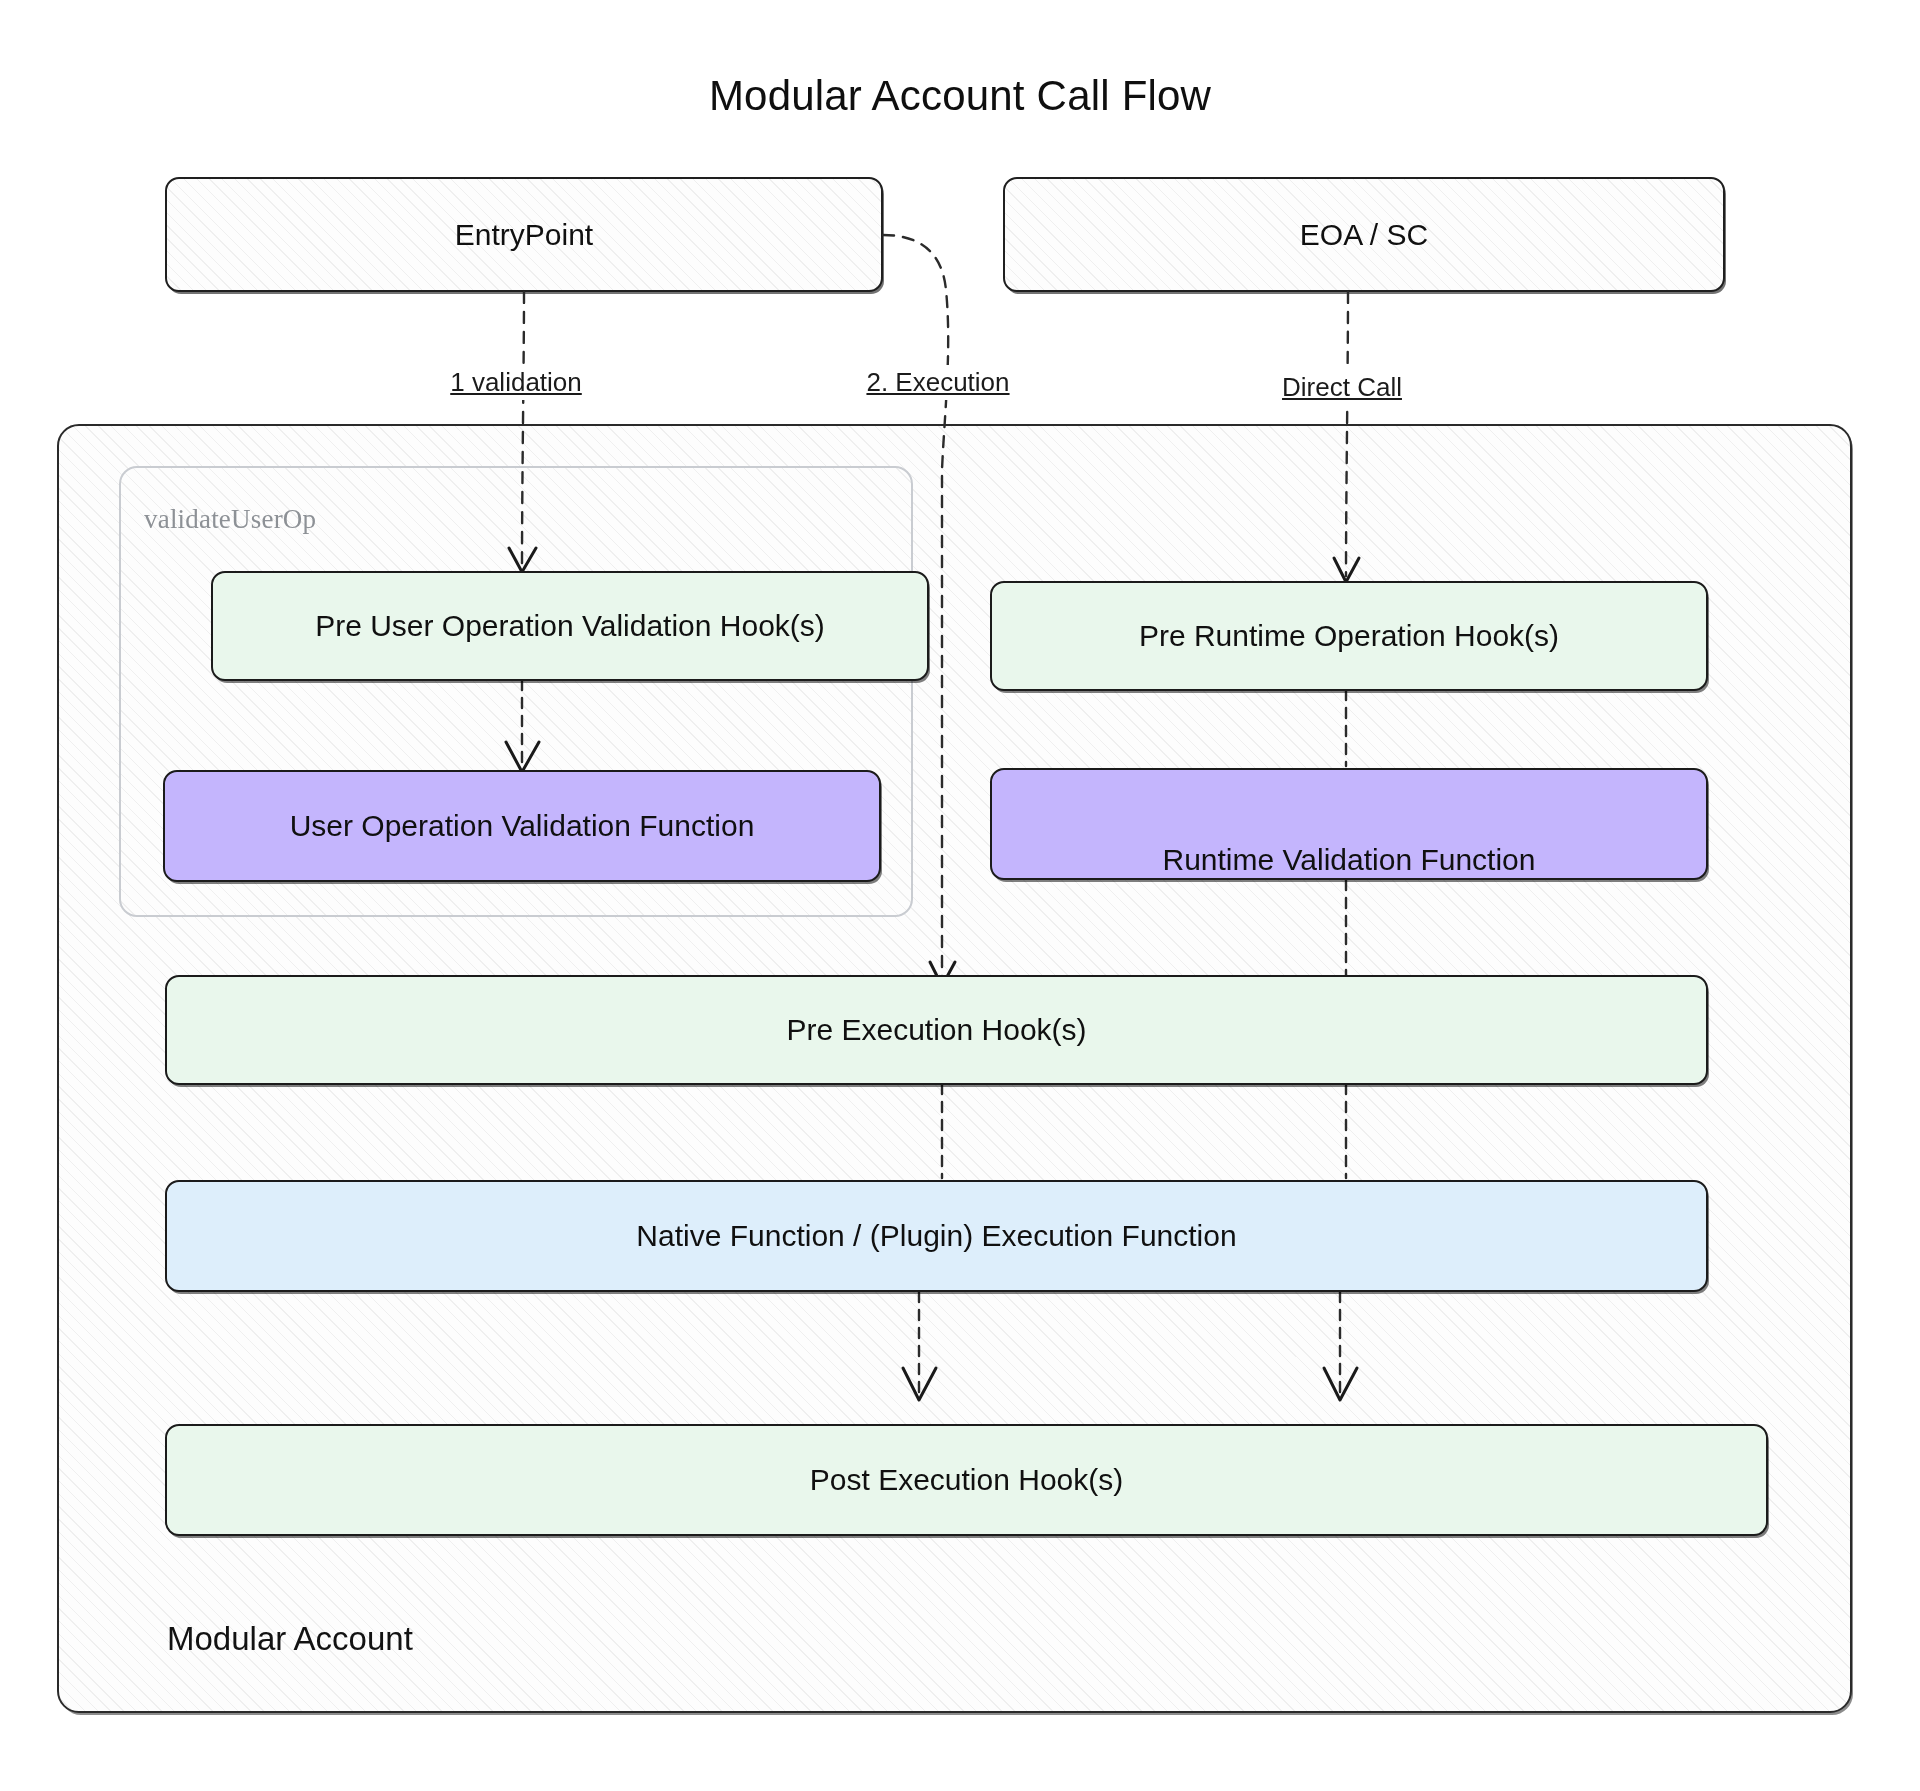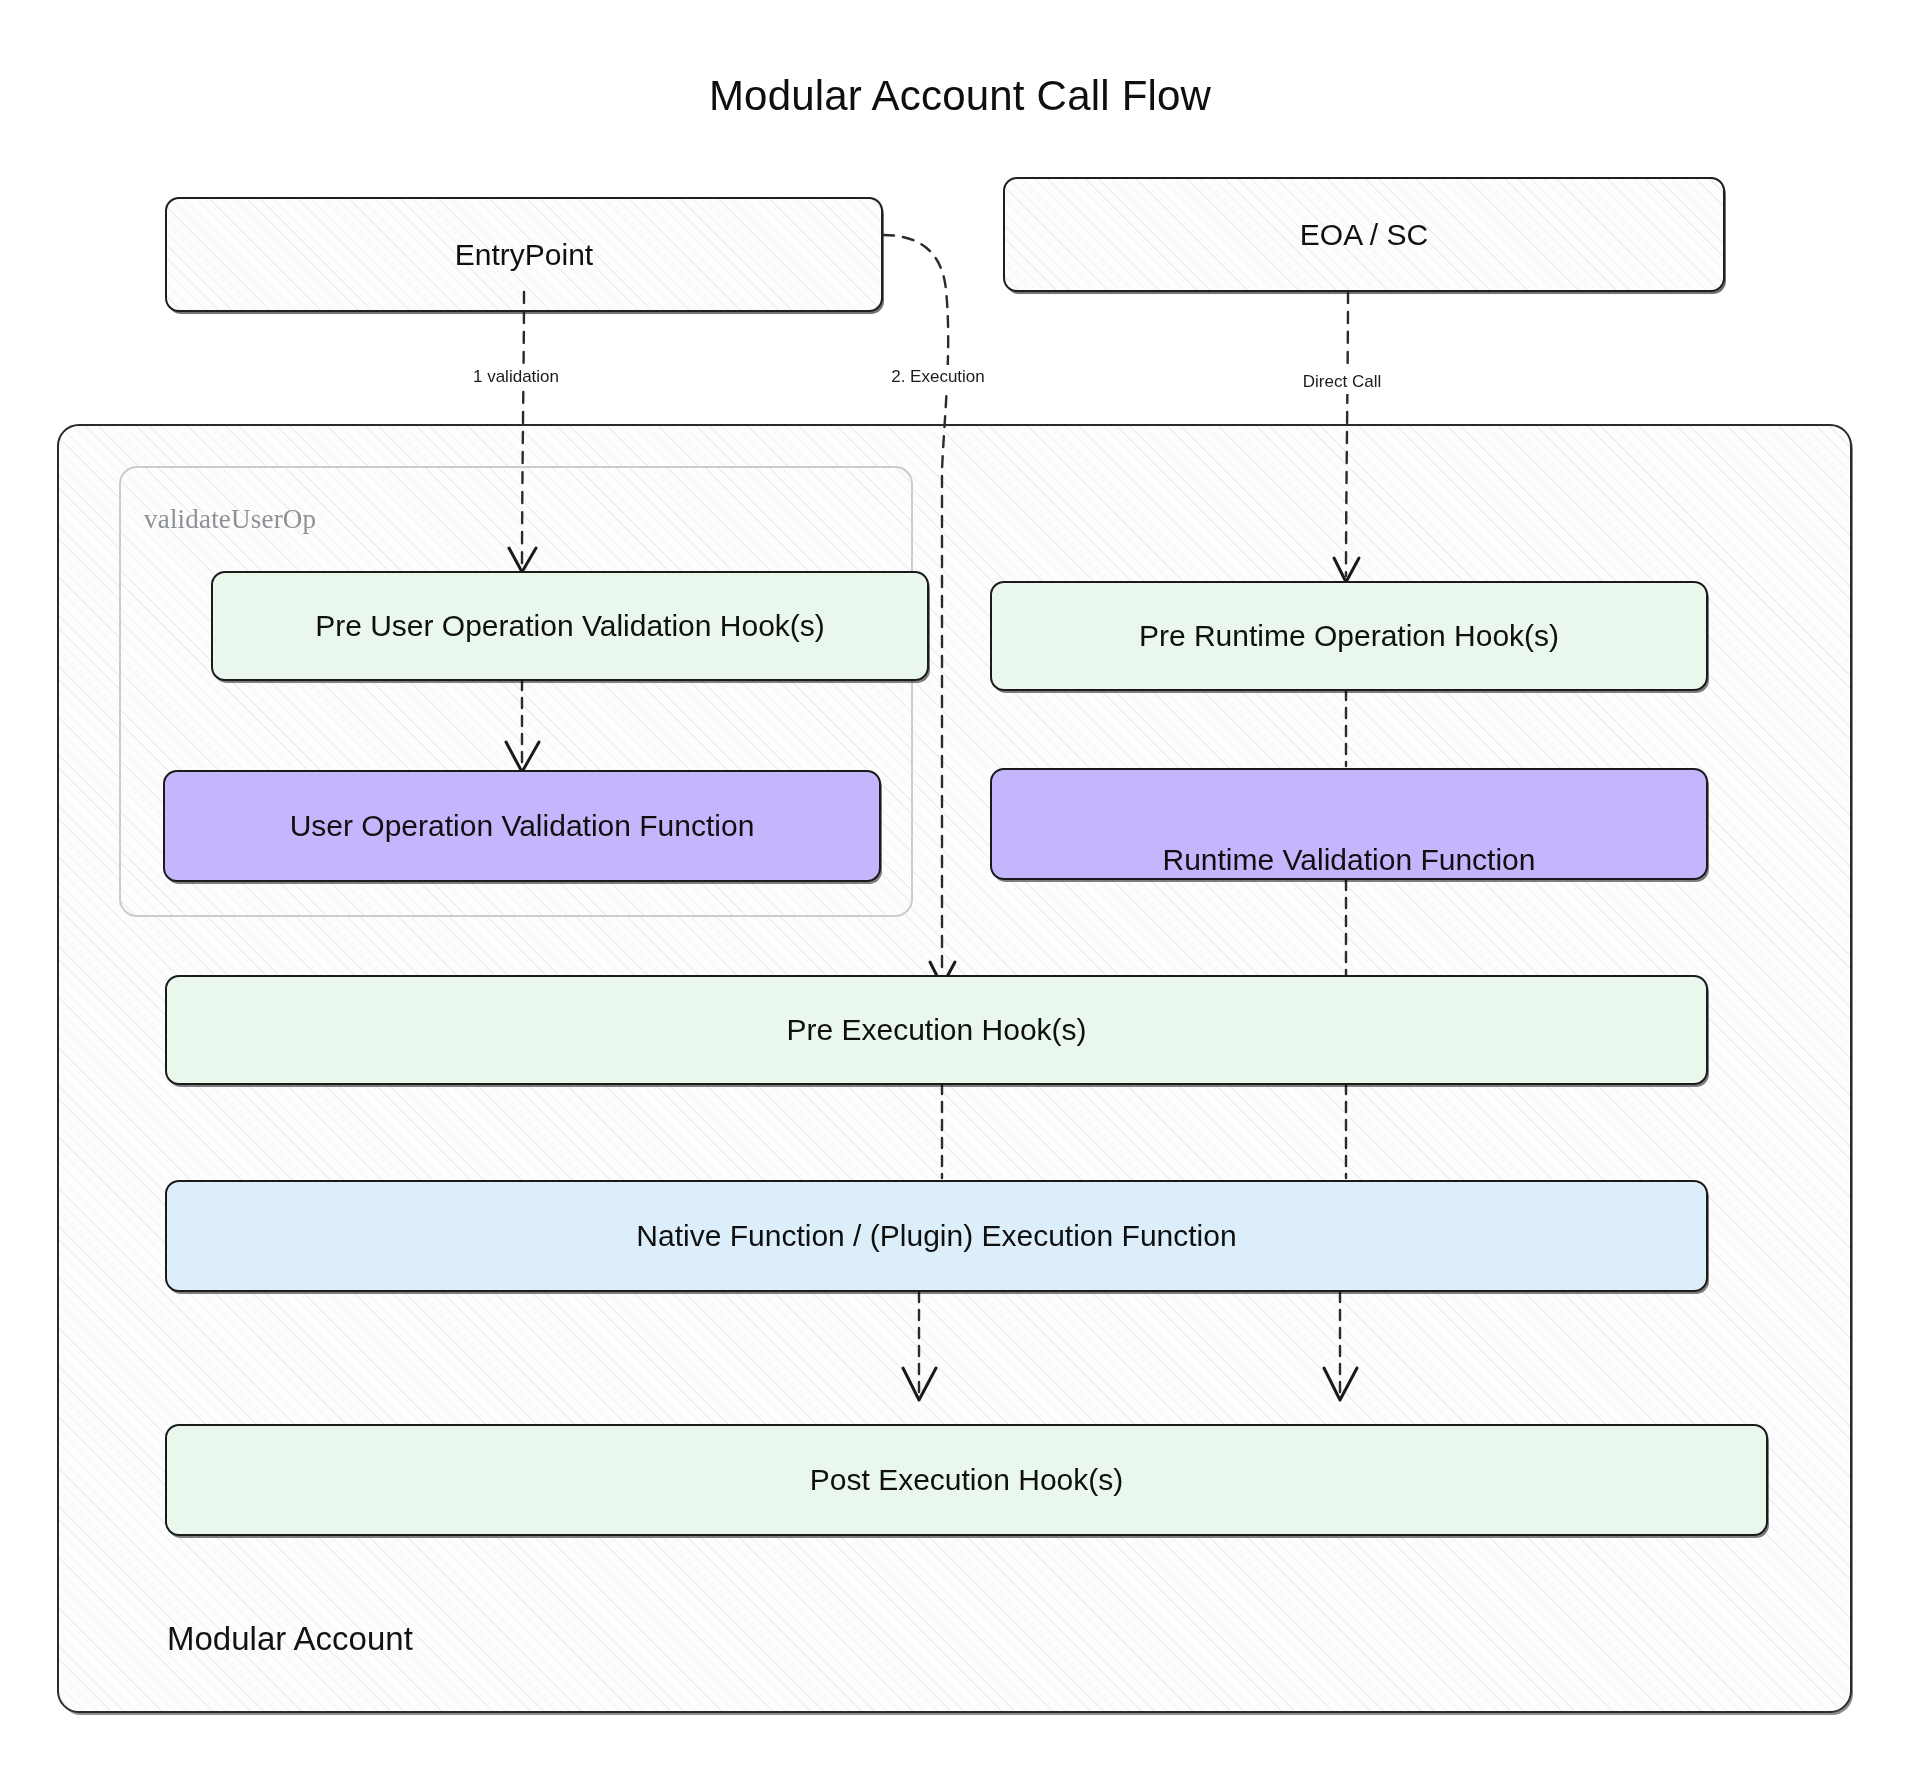--- a/index.html
+++ b/index.html
@@ -125,36 +125,37 @@
   }
   .edge-head {
     fill: none;
     stroke: #1a1a1a;
     stroke-width: 3;
     stroke-linecap: round;
     stroke-linejoin: round;
   }
   .edge-label {
     position: absolute;
-    font-size: 17px;
+    font-size: 26px;
     color: #1b1b1b;
     background: #ffffff;
     padding: 2px 7px;
     white-space: nowrap;
     transform: translateX(-50%);
+    text-decoration: underline;
   }
 </style>
 </head>
 <body>
 
 <div id="canvas">
 
   <div id="diagram-title">Modular Account Call Flow</div>
 
-  <div class="node outer hatch" style="left:165px; top:177px; width:718px; height:115px;margin-top:20px;">
+  <div class="node outer hatch" style="left:165px; top:177px; width:718px; height:115px;">
     <span>EntryPoint</span>
   </div>
 
   <div class="node outer hatch" style="left:1003px; top:177px; width:722px; height:115px;">
     <span>EOA / SC</span>
   </div>
 
   <div id="modular-account-container" class="container-box hatch" style="left:57px; top:424px; width:1795px; height:1289px;"></div>
 
   <div id="validate-userop-container" class="container-box hatch" style="left:119px; top:466px; width:794px; height:451px;"></div>

